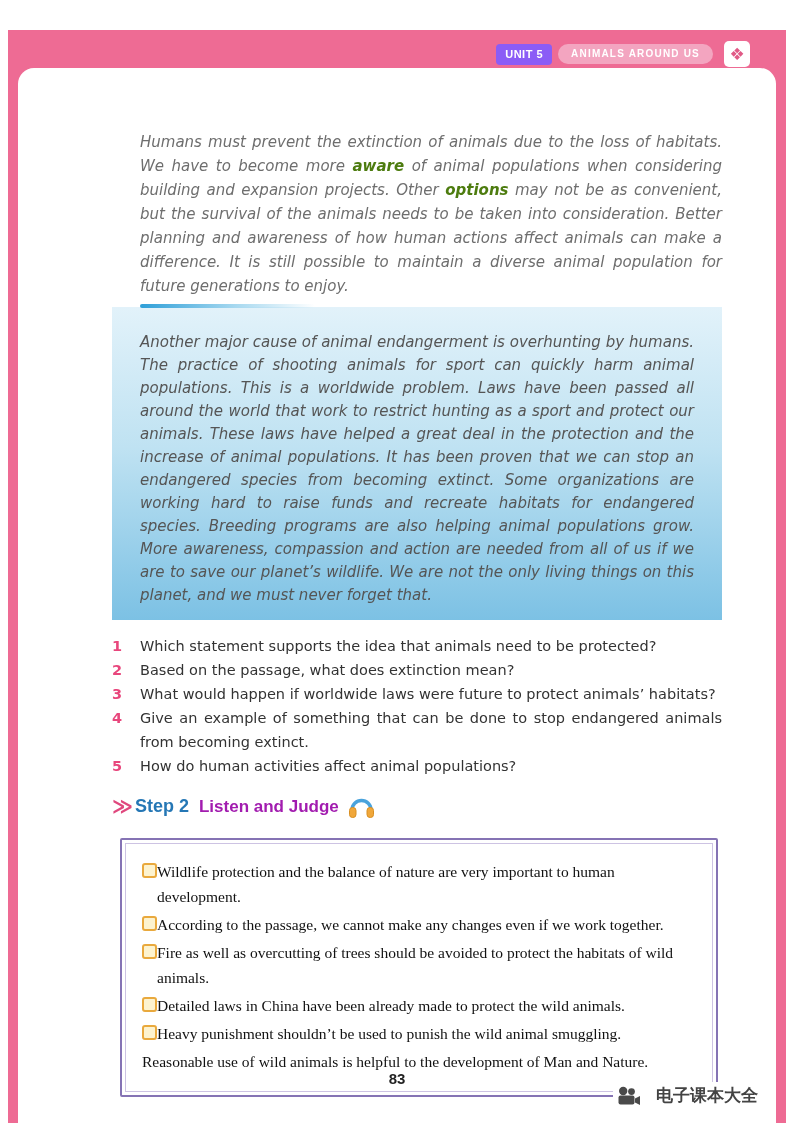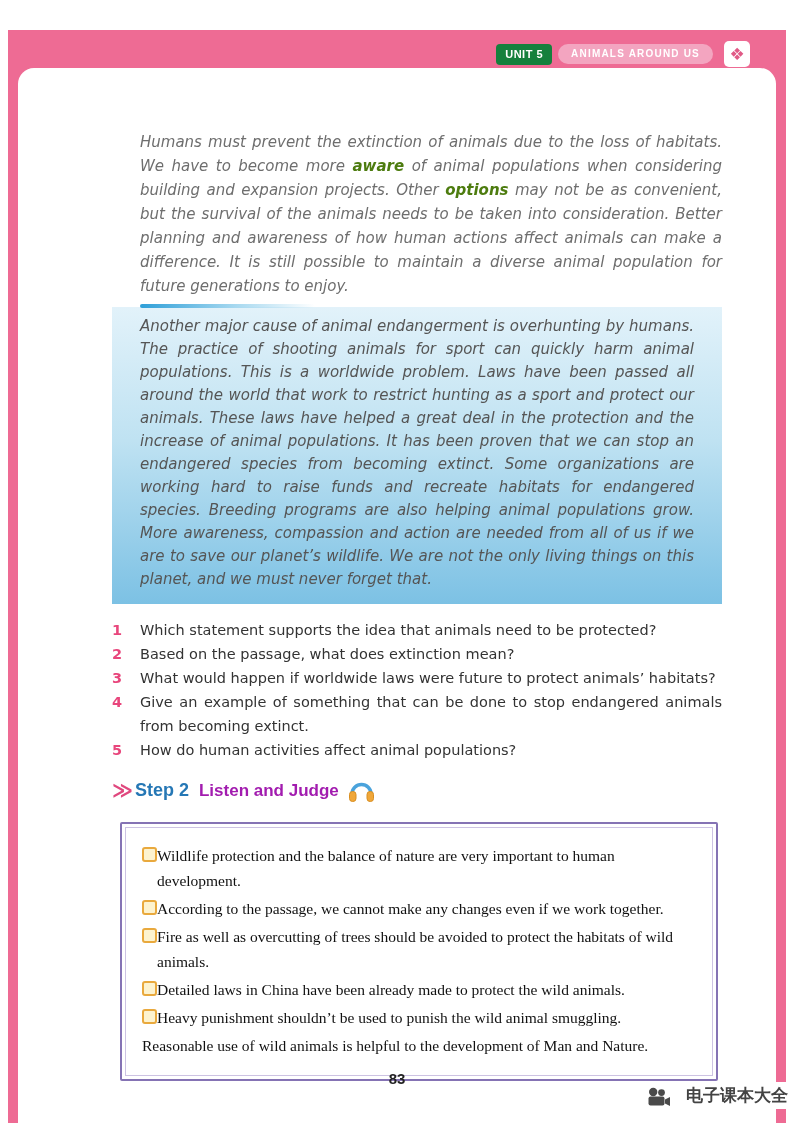--- a/index.html
+++ b/index.html
@@ -8,35 +8,35 @@
     position: relative; width: 794px; height: 1123px;
     background: #ffffff; overflow: hidden;
     font-family: "Liberation Sans", sans-serif;
   }
   
   .frame { position: absolute; left: 8px; right: 8px; top: 30px; bottom: 0; background: #ee6b94; }
   .content { position: absolute; left: 18px; right: 18px; top: 68px; bottom: 0; background: #fff; border-radius: 16px 16px 0 0; }
 
   
   .header-badges { position: absolute; top: 41px; right: 44px; display: flex; align-items: center; gap: 6px; z-index: 6; }
-  .unit-badge { background: #15803d; color: #fff; font: 700 11px/1 "Liberation Sans", sans-serif; padding: 5px 9px; border-radius: 4px; letter-spacing: .5px; }
+  .unit-badge { background: #8b5cf6; color: #fff; font: 700 11px/1 "Liberation Sans", sans-serif; padding: 5px 9px; border-radius: 4px; letter-spacing: .5px; }
   .unit-title { background: #f3a5c0; color: #fff; font: 600 10px/1 "Liberation Sans", sans-serif; padding: 5px 13px; border-radius: 10px; letter-spacing: 1.2px; }
   .logo { width: 26px; height: 26px; background: #fff; border-radius: 5px; display: flex; align-items: center; justify-content: center; color: #e05a86; font-size: 17px; margin-left: 5px; }
 
   
   .main { position: absolute; left: 112px; top: 130px; width: 610px; z-index: 3; }
 
   .p1 { margin: 0 0 0 28px; text-align: justify; font: italic 15px/24px "DejaVu Sans", sans-serif; color: #6e6e6e; }
   .p1 .bw { font-weight: 700; font-style: italic; color: #4d7c0f; }
 
   .divider { height: 4px; width: 175px; margin: 6px 0 0 28px; border-radius: 2px;
     background: linear-gradient(90deg, #2e9fd8, #a8d9f0 55%, rgba(168,217,240,0));
     position: relative; z-index: 2; }
 
-  .bluebox { margin-top: -1px; padding: 8px 28px 13px;
+  .bluebox { margin-top: -1px; padding: 24px 28px 13px;
     background: linear-gradient(180deg, #e2f2fa 0%, #bfe2f2 45%, #7cc1e4 100%); }
   .p2 { margin: 0; text-align: justify; font: italic 15px/23px "DejaVu Sans", sans-serif; color: #555; }
 
   .questions { margin-top: 14px; }
   .q { display: flex; font: 14.5px/24px "DejaVu Sans", sans-serif; color: #333; }
   .qn { flex: none; width: 28px; color: #e8467c; font-weight: 700; }
   .qt { flex: 1; text-align: justify; }
 
   .step { display: flex; align-items: center; margin-top: 14px; height: 28px; }
   .arrows { color: #e0487e; font: 700 20px/1 "DejaVu Sans", sans-serif; letter-spacing: -2px; margin-right: 4px; }
@@ -48,21 +48,21 @@
 
   .judgebox { margin: 18px 4px 0 8px; border: 2px solid #8573b4; padding: 3px; border-radius: 2px; }
   .judgeinner { border: 1px solid #cdc3e3; padding: 12px 16px 14px; }
   .jrow { display: flex; margin: 3px 0; font: 15.5px/25px "Liberation Serif", serif; color: #111; }
   .jcb { flex: none; width: 15px; height: 15px; margin-top: 4px; background: #fdf3cf; border: 2px solid #e9a93d; border-radius: 3px; cursor: pointer; }
   .jt { flex: 1; }
 
   .page-number { position: absolute; left: 0; top: 1070px; width: 100%; text-align: center;
     font: 700 15px "Liberation Sans", sans-serif; color: #222; z-index: 4; }
 
-  .watermark { position: absolute; top: 1082px; right: 2px; display: flex; align-items: flex-end; gap: 15px;
+  .watermark { position: absolute; top: 1082px; right: 32px; display: flex; align-items: center; gap: 15px;
     color: #434343; font: 700 17px "Liberation Sans", sans-serif; z-index: 6; background: #fff; padding: 2px 4px; }
 </style>
 </head>
 <body>
 
 <div class="page">
 
   <div class="frame"></div>
   <div class="content"></div>
 

